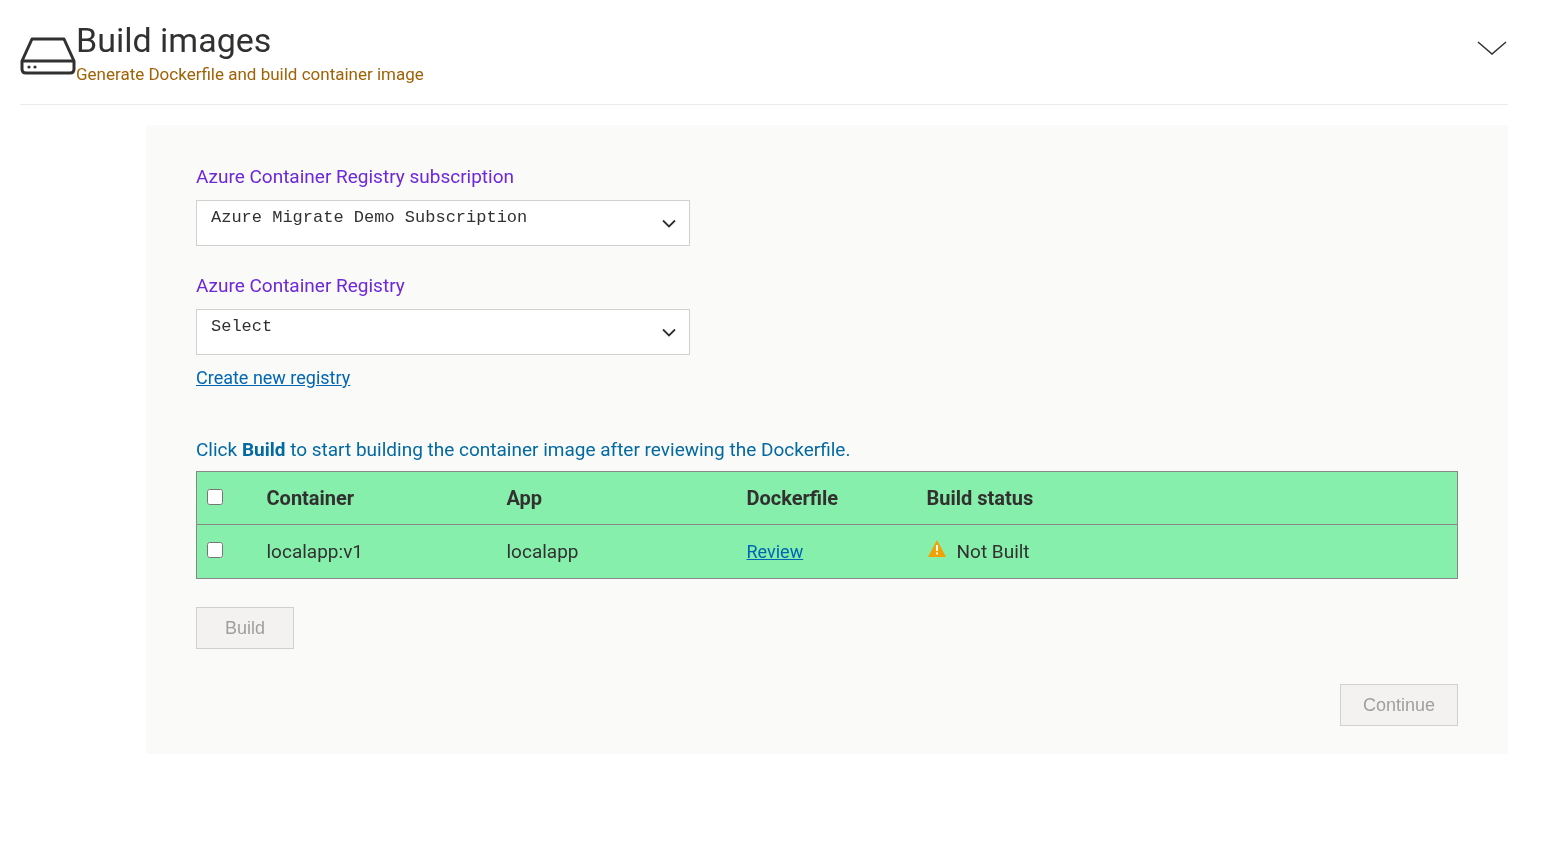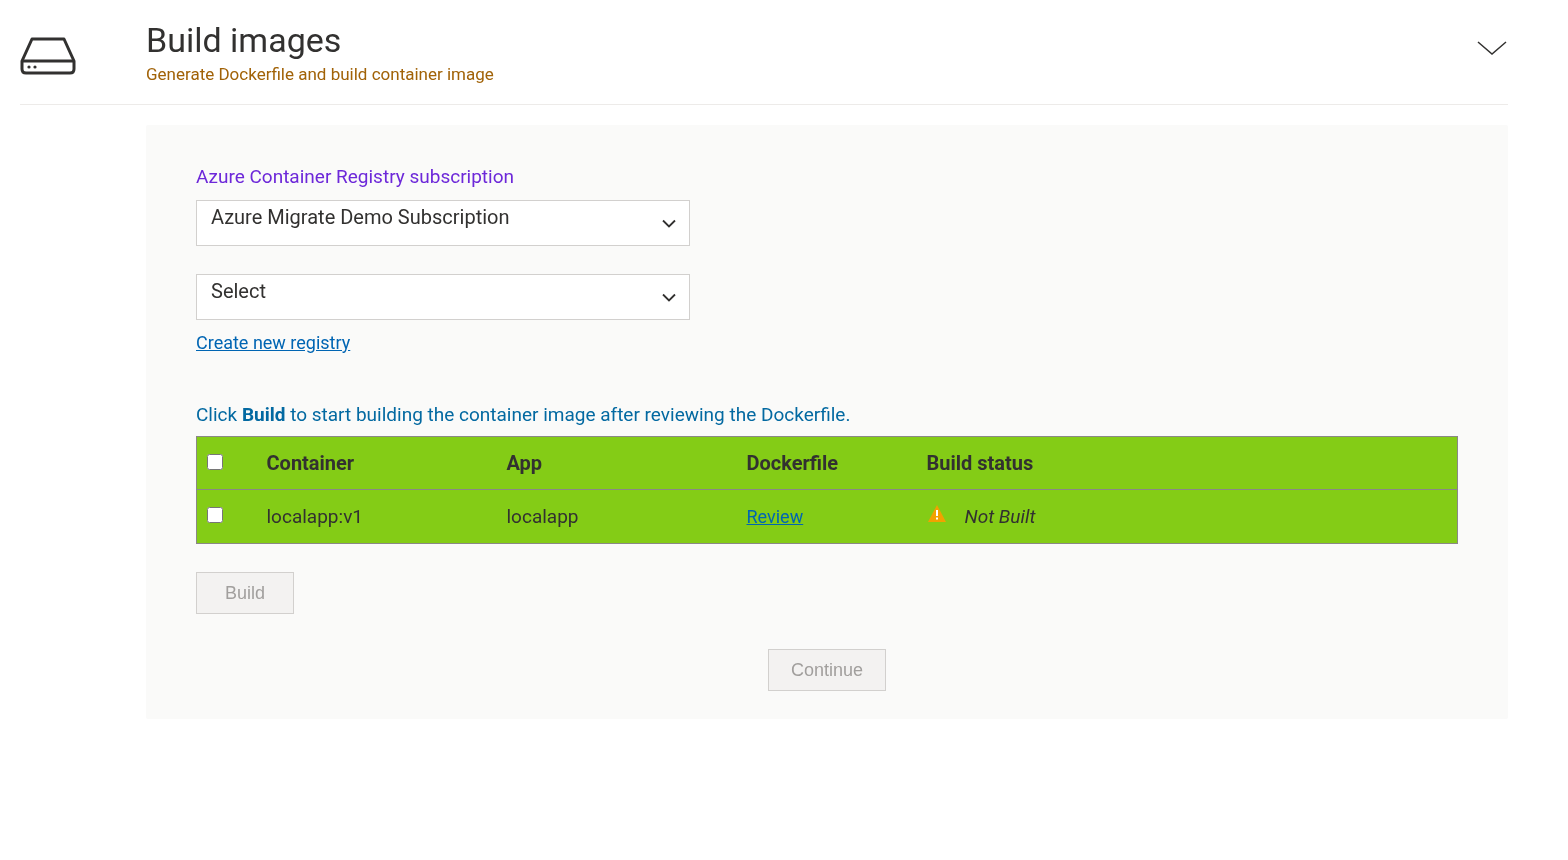--- a/index.html
+++ b/index.html
@@ -5,21 +5,20 @@
     * { box-sizing: border-box; margin: 0; padding: 0; }
     body {
       font-family: "Segoe UI", -apple-system, BlinkMacSystemFont, Roboto, Arial, sans-serif;
       color: #323130;
       background: #fff;
       padding: 20px 60px 40px 20px;
     }
     .header-row {
       display: flex;
       align-items: flex-start;
-      gap: 70px;
       padding-bottom: 20px;
       border-bottom: 1px solid #edebe9;
     }
     .header-icon {
       width: 56px;
       height: 40px;
       margin-top: 15px;
     }
     .header-text { flex: 1; }
     .page-title {
@@ -54,25 +53,26 @@
       width: 494px;
       margin-bottom: 28px;
     }
     .select-wrap.tight { margin-bottom: 12px; }
     .select-box {
       width: 100%;
       height: 46px;
       border: 1px solid #d2d0ce;
       background: #fff;
       padding: 0 40px 12px 14px;
-      font-size: 20px;
+      font-size: 17px;
       color: #323130;
       display: flex;
       align-items: center;
       cursor: pointer;
+      font-family: Liberation Mono, monospace;
     }
     .select-caret {
       position: absolute;
       right: 14px;
       top: 50%;
       transform: translateY(-50%);
       pointer-events: none;
     }
     .link {
       color: #0065b3;
@@ -84,59 +84,59 @@
     .instruction {
       font-size: 19px;
       color: #0369a1;
       margin-bottom: 10px;
     }
     .instruction b { font-weight: 700; }
     .table {
       width: 100%;
       border: 1px solid #8a8886;
       border-collapse: collapse;
-      background: #84cc16;
+      background: #86efac;
     }
     .table th, .table td {
       text-align: left;
       padding: 14px 10px;
       font-size: 19px;
       vertical-align: middle;
     }
     .table th {
       font-weight: 700;
       font-size: 20px;
       border-bottom: 1px solid #8a8886;
       color: #323130;
     }
     .col-check { width: 60px; text-align: center; }
     .col-container { width: 240px; }
     .col-app { width: 240px; }
     .col-docker { width: 180px; }
     .col-status { }
-    .status-cell { display: flex; align-items: center; gap: 18px; font-style: italic; }
+    .status-cell { display: flex; align-items: center; gap: 10px; }
     input[type="checkbox"] {
       width: 16px;
       height: 16px;
       cursor: pointer;
     }
     .btn {
       display: inline-block;
       height: 42px;
       padding: 0 28px;
       border: 1px solid #d2d0ce;
       background: #f3f2f1;
       color: #a19f9d;
       font-size: 18px;
       cursor: pointer;
     }
     .btn-build { margin-top: 28px; }
     .footer-row {
       display: flex;
-      justify-content: center;
+      justify-content: flex-end;
       margin-top: 35px;
     }
     .btn-continue {
       padding: 0 22px;
     }
     .warn-icon { flex-shrink: 0; }
   </style>
 </head>
 <body>
 
@@ -165,20 +165,21 @@
   <div class="field-label">Azure Container Registry subscription</div>
   <div class="select-wrap">
     <div class="select-box">Azure Migrate Demo Subscription</div>
     <span class="select-caret">
       <svg width="14" height="9" viewBox="0 0 14 9">
           <path d="M1 1 L7 7 L13 1" fill="none" stroke="#323130" stroke-width="1.8"></path>
         </svg>
     </span>
   </div>
 
+  <div class="field-label">Azure Container Registry</div>
   <div class="select-wrap tight">
     <div class="select-box">Select</div>
     <span class="select-caret">
       <svg width="14" height="9" viewBox="0 0 14 9">
           <path d="M1 1 L7 7 L13 1" fill="none" stroke="#323130" stroke-width="1.8"></path>
         </svg>
     </span>
   </div>
   <a class="link">Create new registry</a>
 

